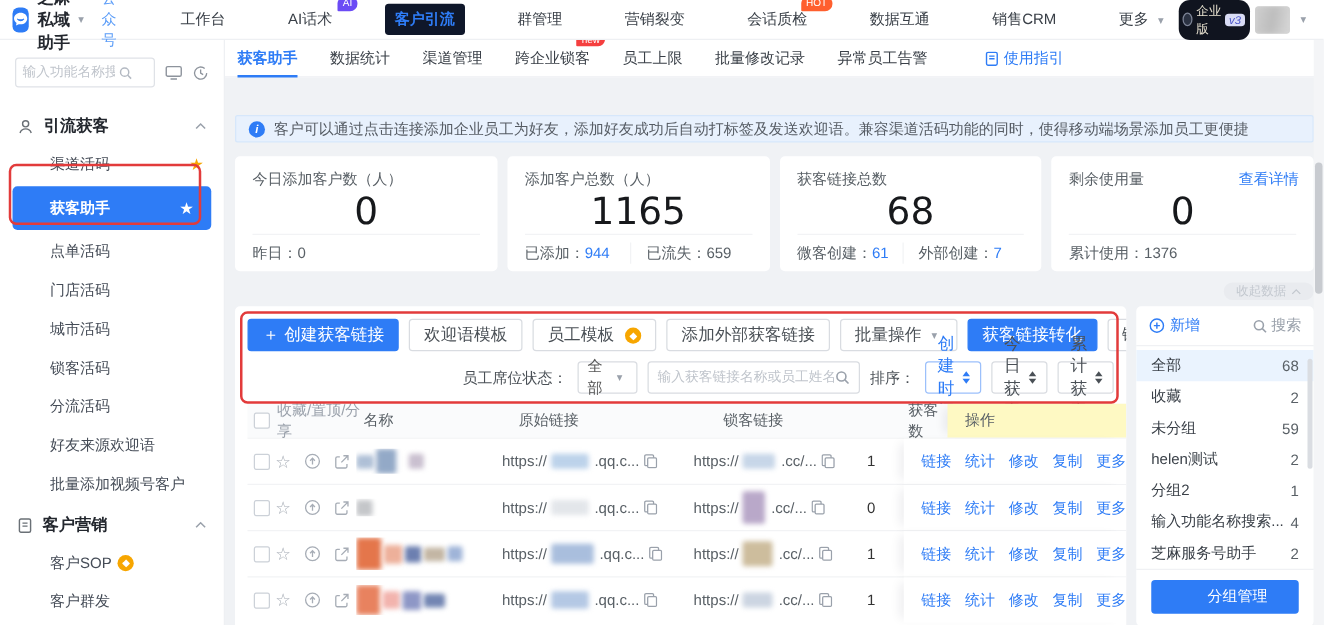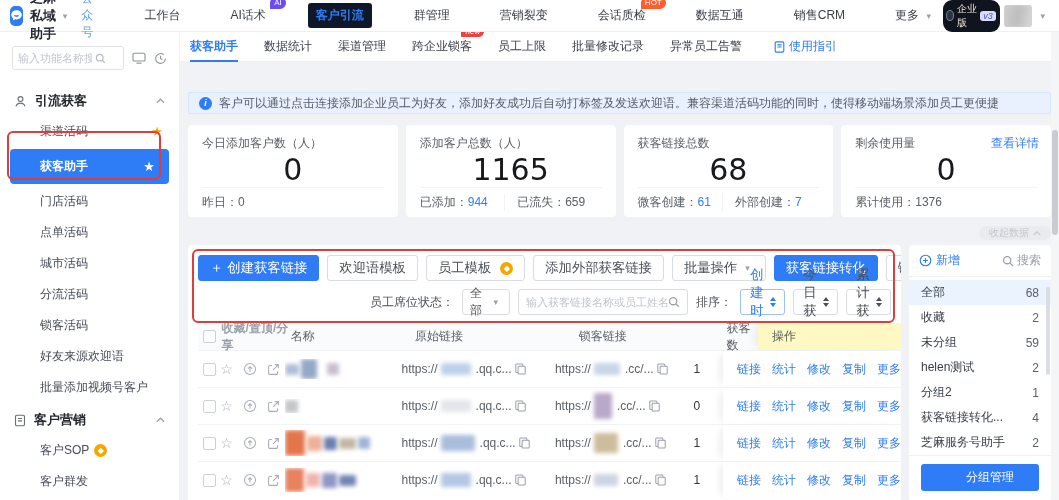--- a/index.html
+++ b/index.html
@@ -59,21 +59,21 @@
     pointer-events:none; z-index:40; }
   .vip-ico { width:13px; height:13px; border-radius:50%; background:#f7a600; display:inline-flex;
     align-items:center; justify-content:center; color:#fff; font-size:8px; margin-left:5px; flex:none; }
 
   
   .main-col { flex:1; background:#f0f2f5; padding:0 8px; position:relative; overflow:hidden; }
   .tabsbar { height:30px; background:#fff; margin:0 -8px; padding:0 0 0 10px; display:flex;
     align-items:center; gap:26px; border-bottom:1px solid #eef0f3; }
   .tab { position:relative; color:#3a4048; cursor:pointer; height:30px; line-height:28px; white-space:nowrap; }
   .tab.active { color:#2e7cf6; font-weight:bold; border-bottom:2px solid #2e7cf6; }
-  .guide-link { color:#2e7cf6; display:flex; align-items:center; gap:4px; margin-left:6px; cursor:pointer; }
+  .guide-link { color:#2e7cf6; display:flex; align-items:center; gap:4px; margin-left:20px; cursor:pointer; }
 
   .notice { margin-top:30px; background:#e8f1fd; border:1px solid #d6e7fb; border-radius:2px;
     height:22px; display:flex; align-items:center; padding:0 10px; gap:7px; color:#565c64; }
   .info-ico { width:13px; height:13px; border-radius:50%; background:#2e7cf6; color:#fff;
     font-size:9px; display:flex; align-items:center; justify-content:center; flex:none; font-style:italic; font-weight:bold; }
 
   .cards { display:flex; gap:8px; margin-top:11px; }
   .card { flex:1; background:#fff; border-radius:4px; padding:10px 14px 8px; height:92px;
     position:relative; display:flex; flex-direction:column; }
   .card-title { color:#596066; }
@@ -116,21 +116,21 @@
   .arrows .up { border-bottom:4px solid currentColor; }
   .arrows .dn { border-top:4px solid currentColor; }
 
   
   .table { position:relative; margin:2px -10px 0 0; }
   .t-head,.t-row { display:flex; align-items:center; }
   .t-head { height:27px; background:#fafbfc; color:#596066; }
   .t-row { height:37px; border-top:1px solid #f2f3f5; }
   .c-cb { width:30px; display:flex; justify-content:center; }
   .cb { width:13px; height:13px; border:1px solid #ccd1d8; border-radius:2px; background:#fff; cursor:pointer; }
-  .c-fav { width:88px; display:flex; gap:10px; align-items:center; color:#9aa1ab;font-weight:bold; }
+  .c-fav { width:88px; display:flex; gap:10px; align-items:center; color:#9aa1ab; }
   .c-name { width:158px; overflow:hidden; }
   .c-url1 { width:208px; display:flex; align-items:center; gap:3px; color:#596066; }
   .c-url2 { width:188px; display:flex; align-items:center; gap:3px; color:#596066; }
   .c-cnt { width:40px; }
   .c-act { width:178px; display:flex; gap:11px; padding-left:14px;
     box-shadow:-7px 0 8px -4px rgba(20,30,50,.08); align-self:stretch; align-items:center;
     background:inherit; }
   .t-head .c-act { box-shadow:-7px 0 8px -4px rgba(20,30,50,.08); }
   .act-link { color:#2e7cf6; cursor:pointer; white-space:nowrap; }
   .blk { display:inline-block; border-radius:2px; filter:blur(2px); vertical-align:middle; margin-right:2px; }
@@ -237,33 +237,33 @@
 
     <div class="side-item">
       <span>渠道活码</span>
         <span class="star">★</span>
     </div>
     <div class="side-item active-block">
       <span>获客助手</span>
         <span class="star">★</span>
     </div>
     <div class="side-item">
+        <span>点单活码</span>
+      </div>
+    <div class="side-item">
         <span>门店活码</span>
       </div>
     <div class="side-item">
-        <span>点单活码</span>
-      </div>
-    <div class="side-item">
         <span>城市活码</span>
       </div>
     <div class="side-item">
+        <span>锁客活码</span>
+      </div>
+    <div class="side-item">
         <span>分流活码</span>
-      </div>
-    <div class="side-item">
-        <span>锁客活码</span>
       </div>
     <div class="side-item">
         <span>好友来源欢迎语</span>
       </div>
     <div class="side-item">
         <span>批量添加视频号客户</span>
       </div>
 
     <div class="side-section">
       <span class="sec-icon">
@@ -689,21 +689,21 @@
             </div>
           <div class="g-item">
               <span>helen测试</span>
               <span class="cnt">2</span>
             </div>
           <div class="g-item">
               <span>分组2</span>
               <span class="cnt">1</span>
             </div>
           <div class="g-item">
-              <span>获客链接转化...</span>
+              <span>输入功能名称搜索...</span>
               <span class="cnt">4</span>
             </div>
           <div class="g-item">
               <span>芝麻服务号助手</span>
               <span class="cnt">2</span>
             </div>
           <span class="g-thumb"></span>
         </div>
         <div class="g-foot">
           <button class="g-manage">分组管理</button>

